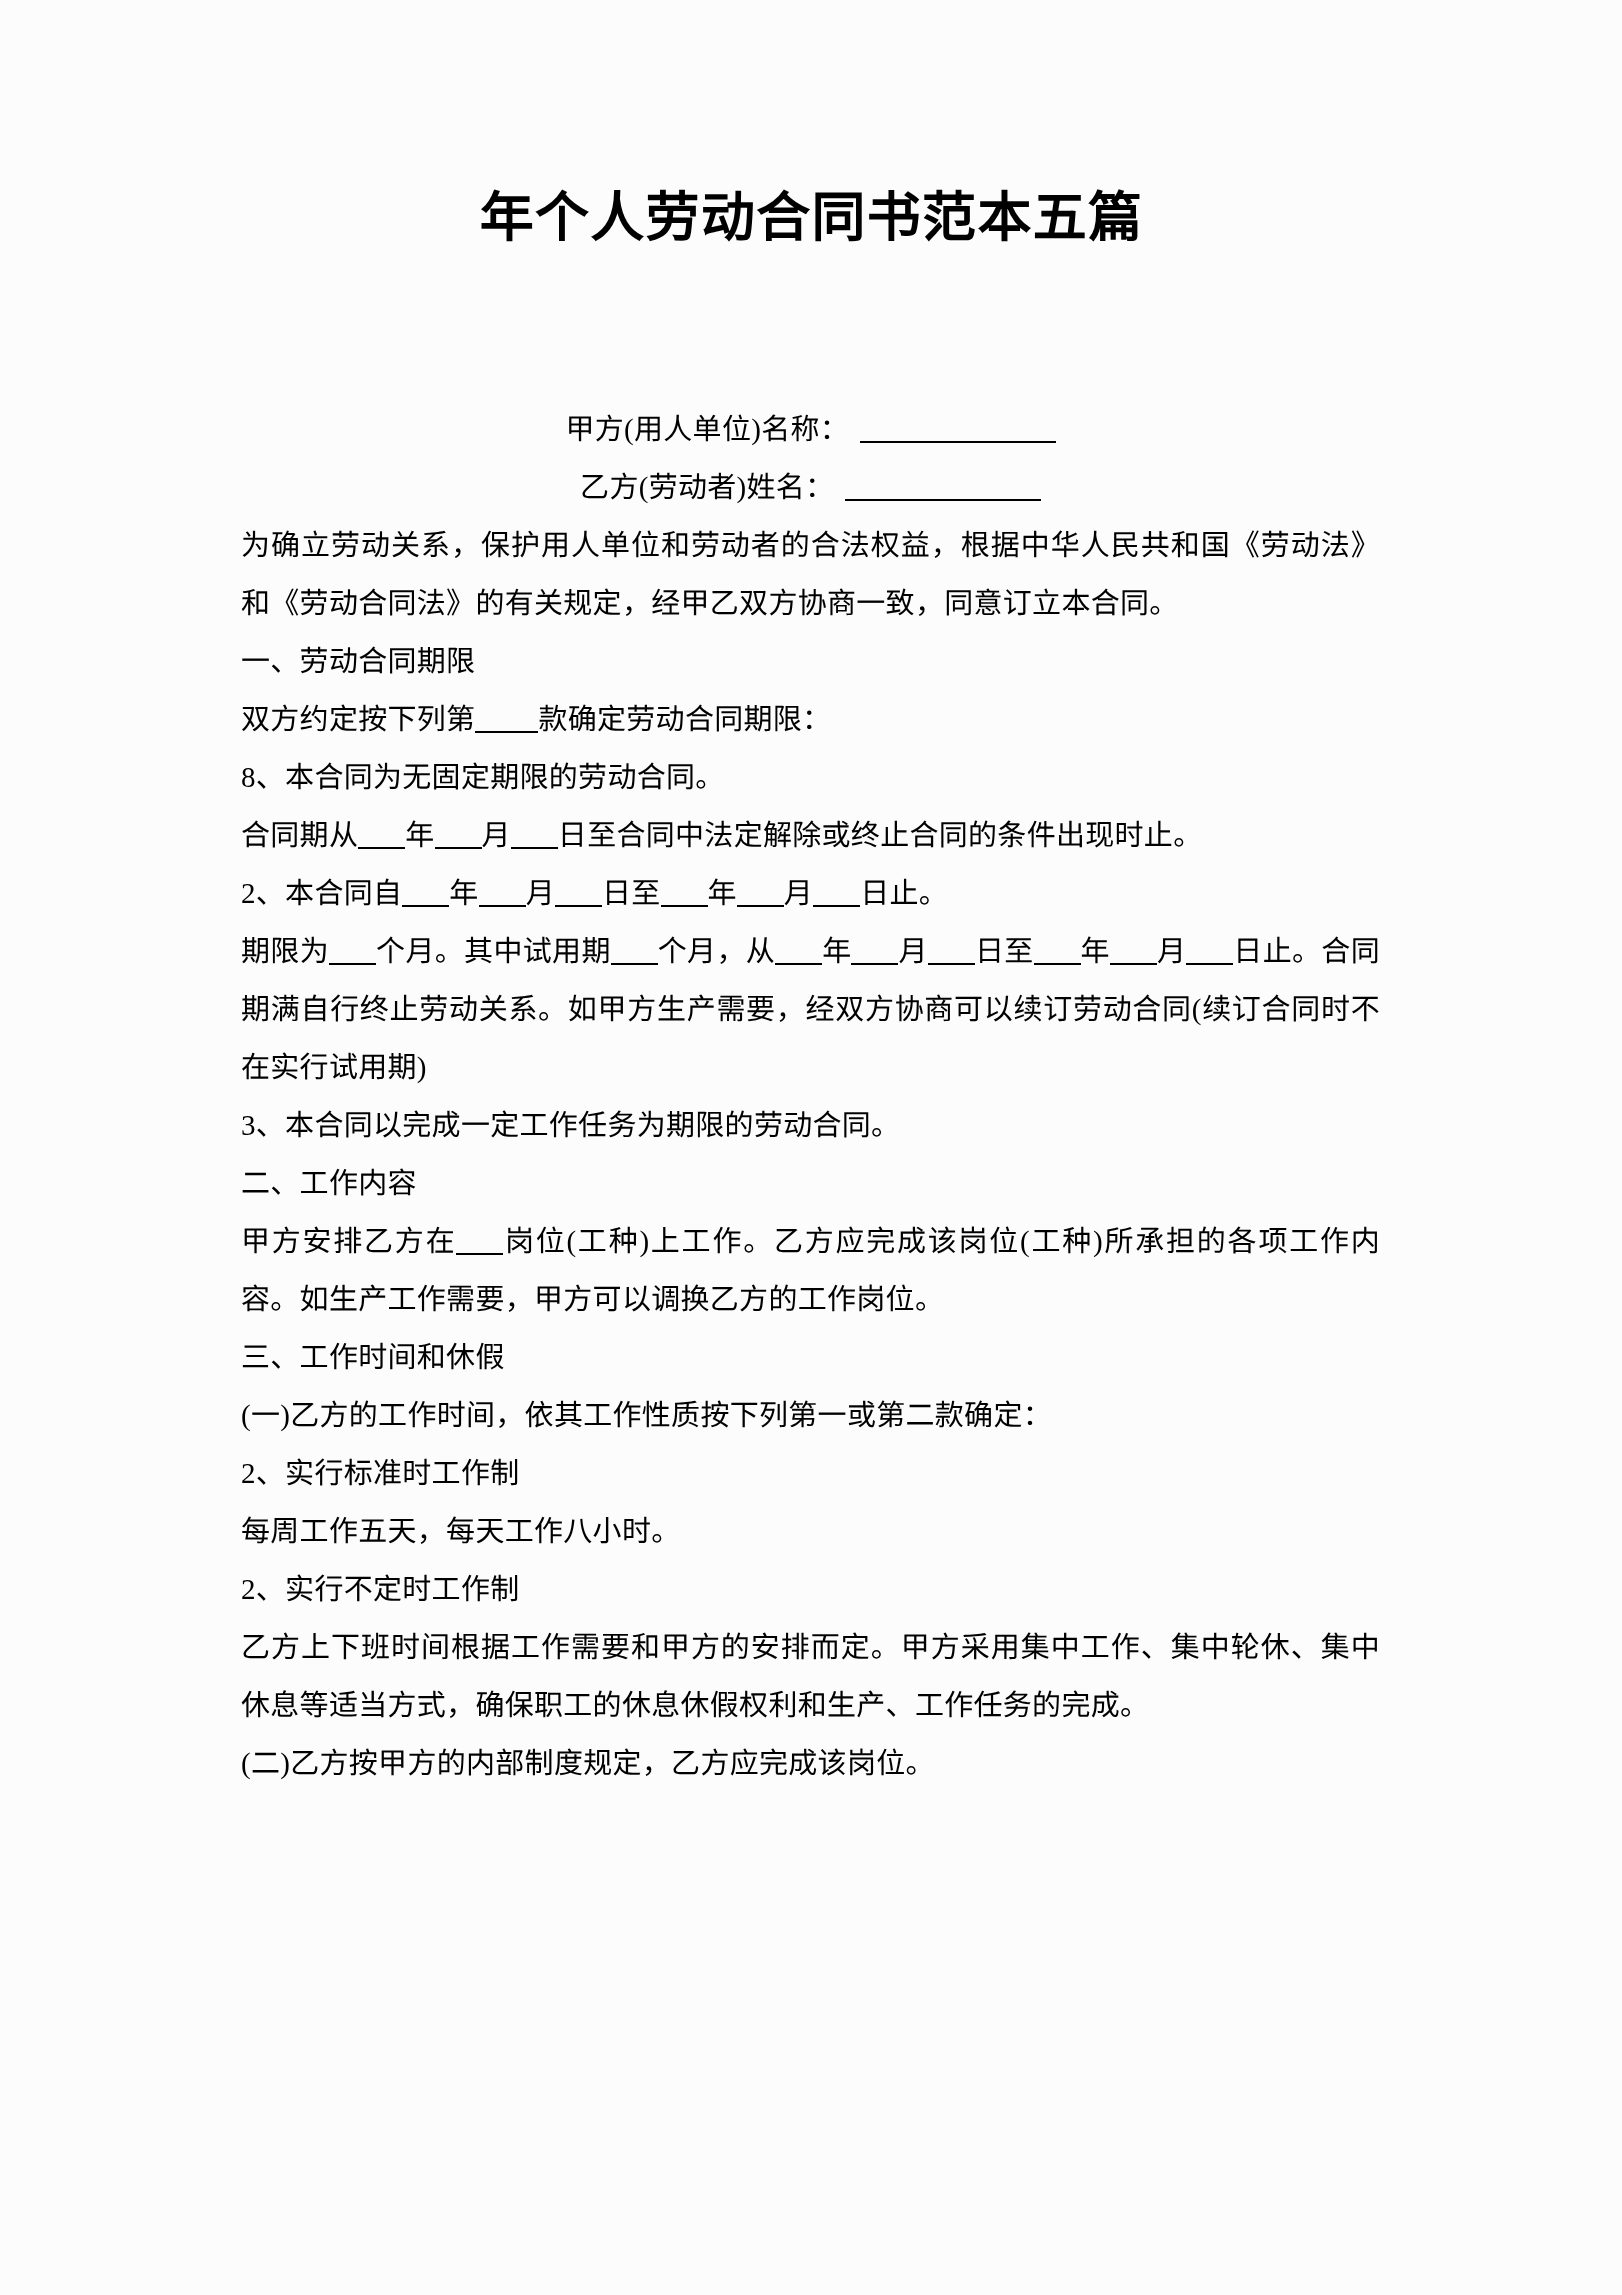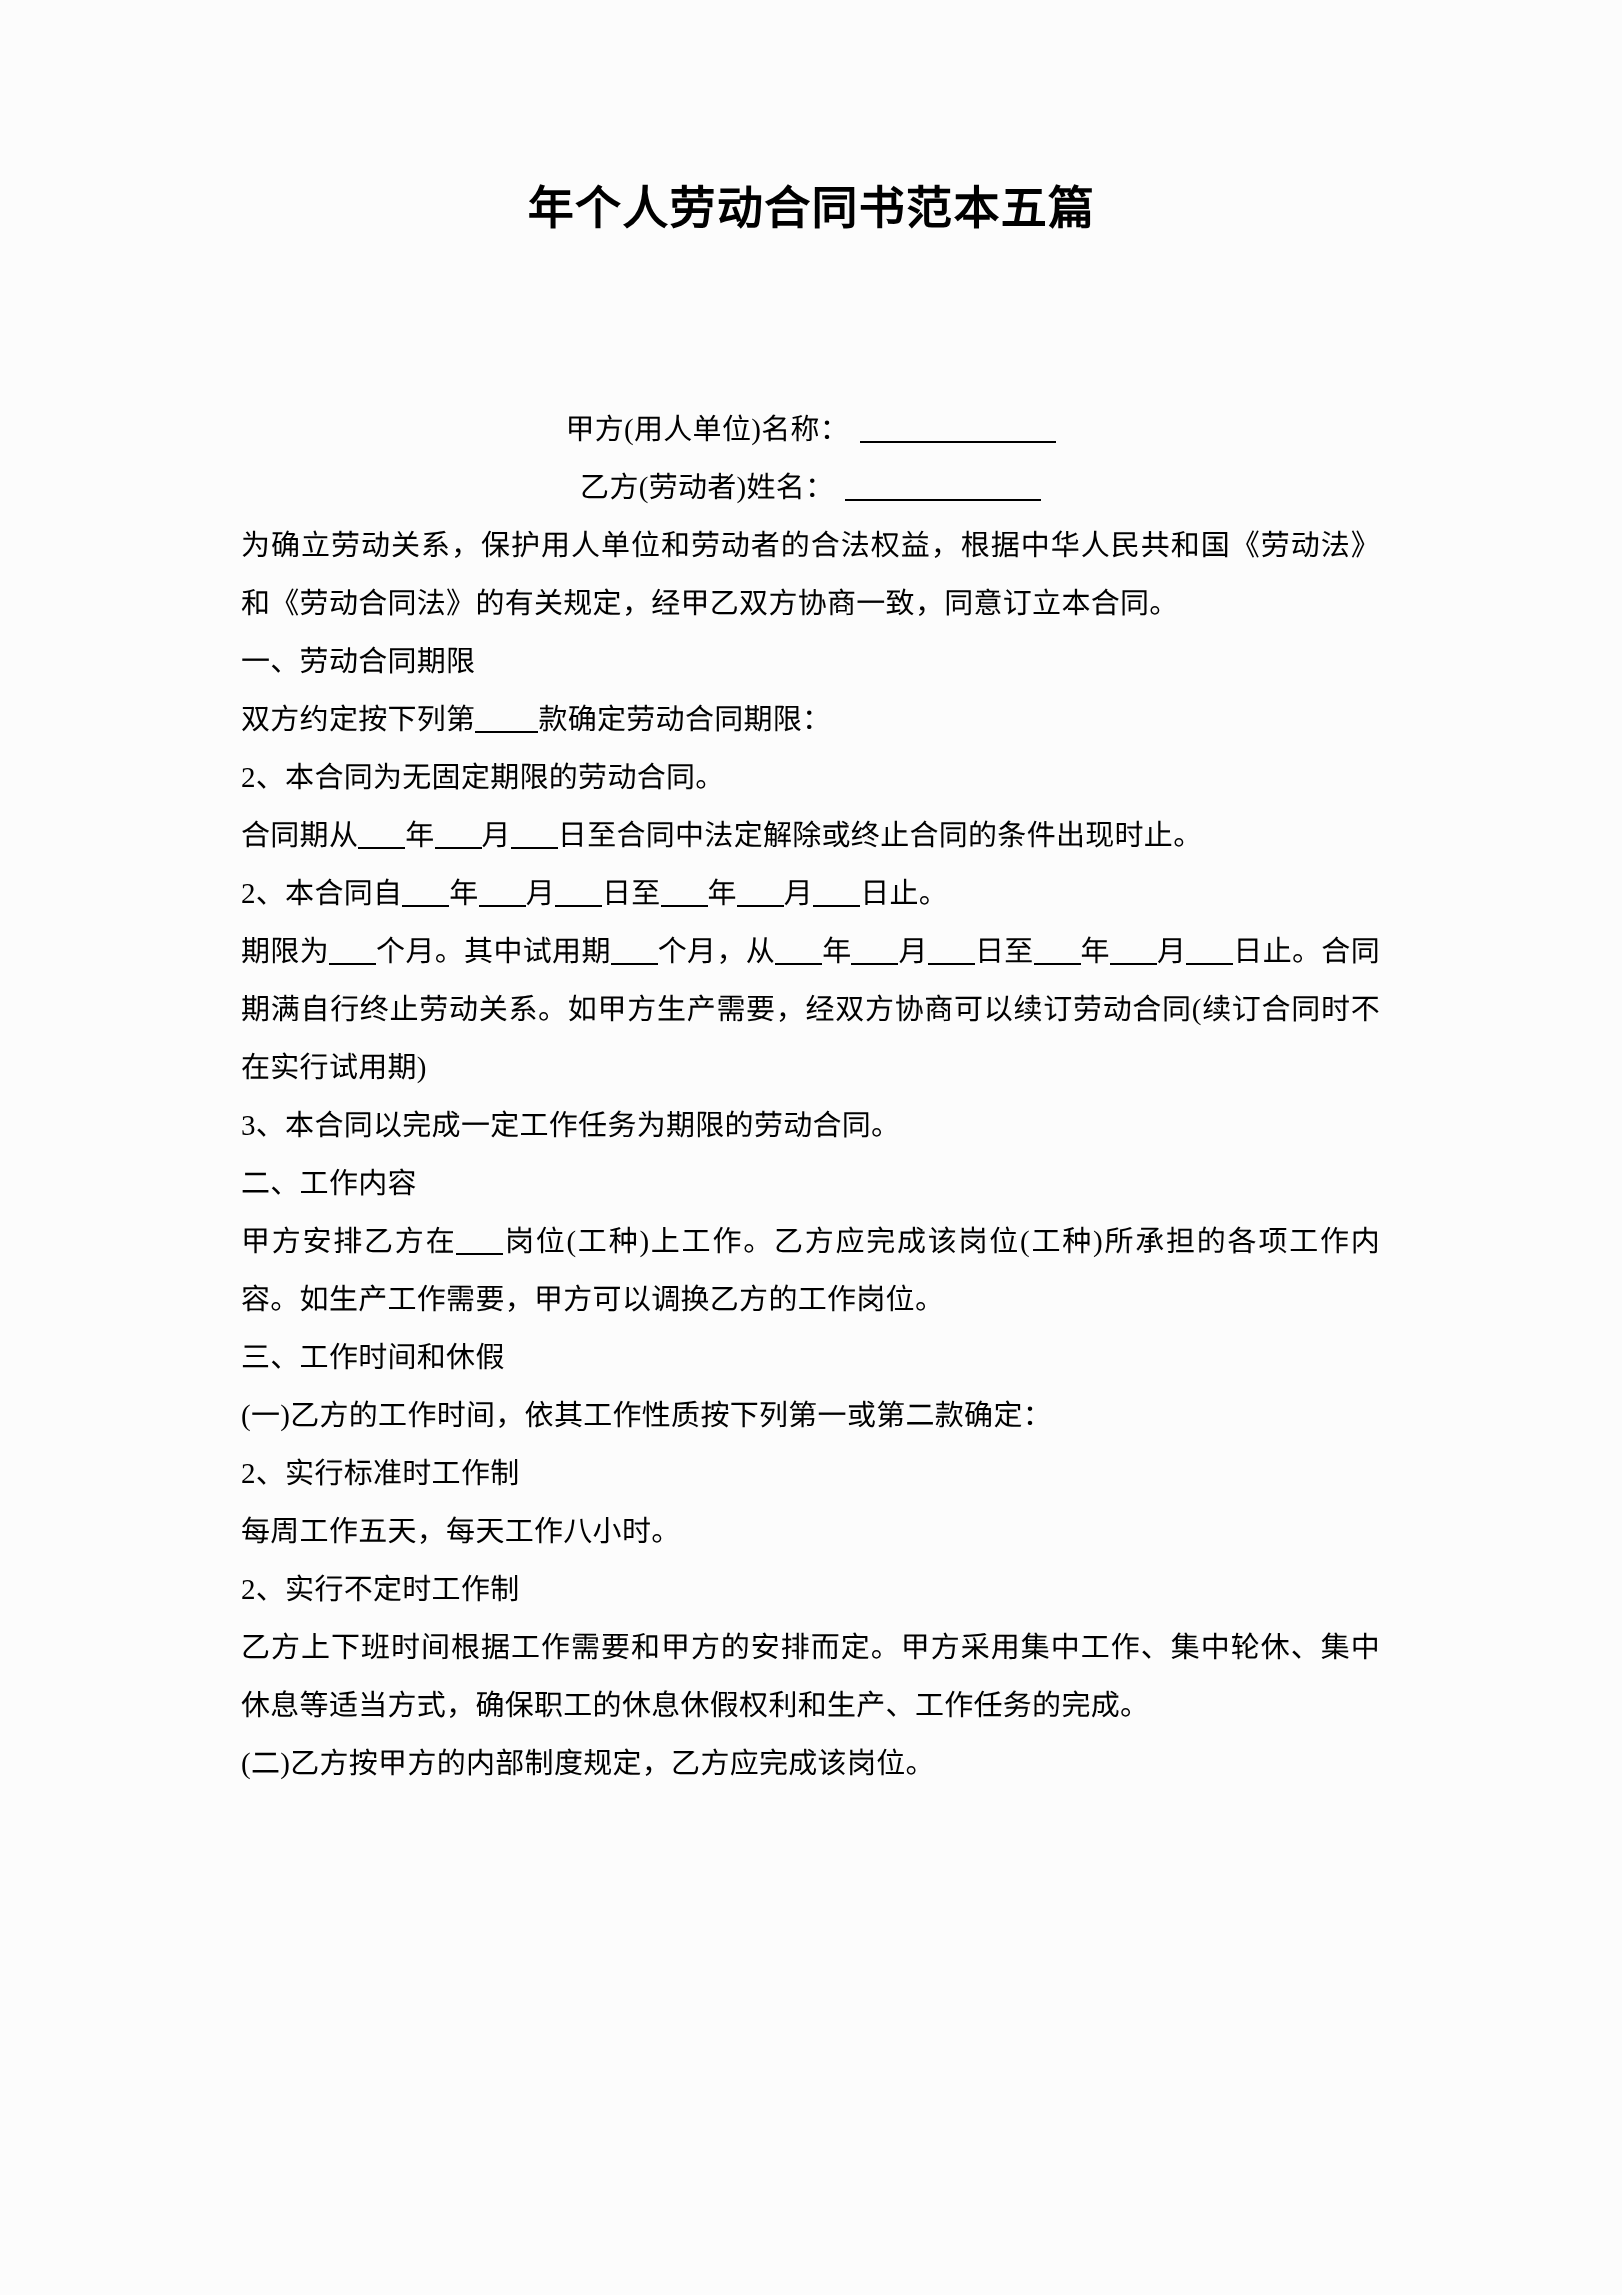--- a/index.html
+++ b/index.html
@@ -19,21 +19,21 @@
     background: #fcfcfc;
     overflow: hidden;
     box-sizing: border-box;
   }
   #doc-title {
     position: absolute;
     top: 149px;
     left: 0;
     width: 1623px;
     text-align: center;
-    font-size: 46px;
+    font-size: 54px;
     font-weight: bold;
     letter-spacing: 1.3px;
     line-height: 1.25;
     white-space: nowrap;
   }
   #body-block {
     position: absolute;
     top: 400px;
     left: 241px;
     width: 1139px;
@@ -79,21 +79,21 @@
     <p class="para short"><span>甲方(用人单位)名称：</span><span class="rule-long"></span></p>
 
     <p class="para short"><span>乙方(劳动者)姓名：</span><span class="rule-long"></span></p>
 
     <p class="para">为确立劳动关系，保护用人单位和劳动者的合法权益，根据中华人民共和国《劳动法》和《劳动合同法》的有关规定，经甲乙双方协商一致，同意订立本合同。</p>
 
     <p class="para">一、劳动合同期限</p>
 
     <p class="para"><span>双方约定按下列第</span><span class="blank wide"></span><span>款确定劳动合同期限：</span></p>
 
-    <p class="para">2、本合同为无固定期限的劳动合同。</p>
+    <p class="para">8、本合同为无固定期限的劳动合同。</p>
 
     <p class="para"><span>合同期从</span><span class="blank"></span><span>年</span><span class="blank"></span><span>月</span><span class="blank"></span><span>日至合同中法定解除或终止合同的条件出现时止。</span></p>
 
     <p class="para"><span>2、本合同自</span><span class="blank"></span><span>年</span><span class="blank"></span><span>月</span><span class="blank"></span><span>日至</span><span class="blank"></span><span>年</span><span class="blank"></span><span>月</span><span class="blank"></span><span>日止。</span></p>
 
     <p class="para"><span>期限为</span><span class="blank"></span><span>个月。其中试用期</span><span class="blank"></span><span>个月，从</span><span class="blank"></span><span>年</span><span class="blank"></span><span>月</span><span class="blank"></span><span>日至</span><span class="blank"></span><span>年</span><span class="blank"></span><span>月</span><span class="blank"></span><span>日止。合同期满自行终止劳动关系。如甲方生产需要，经双方协商可以续订劳动合同(续订合同时不在实行试用期)</span></p>
 
     <p class="para">3、本合同以完成一定工作任务为期限的劳动合同。</p>
 
 

